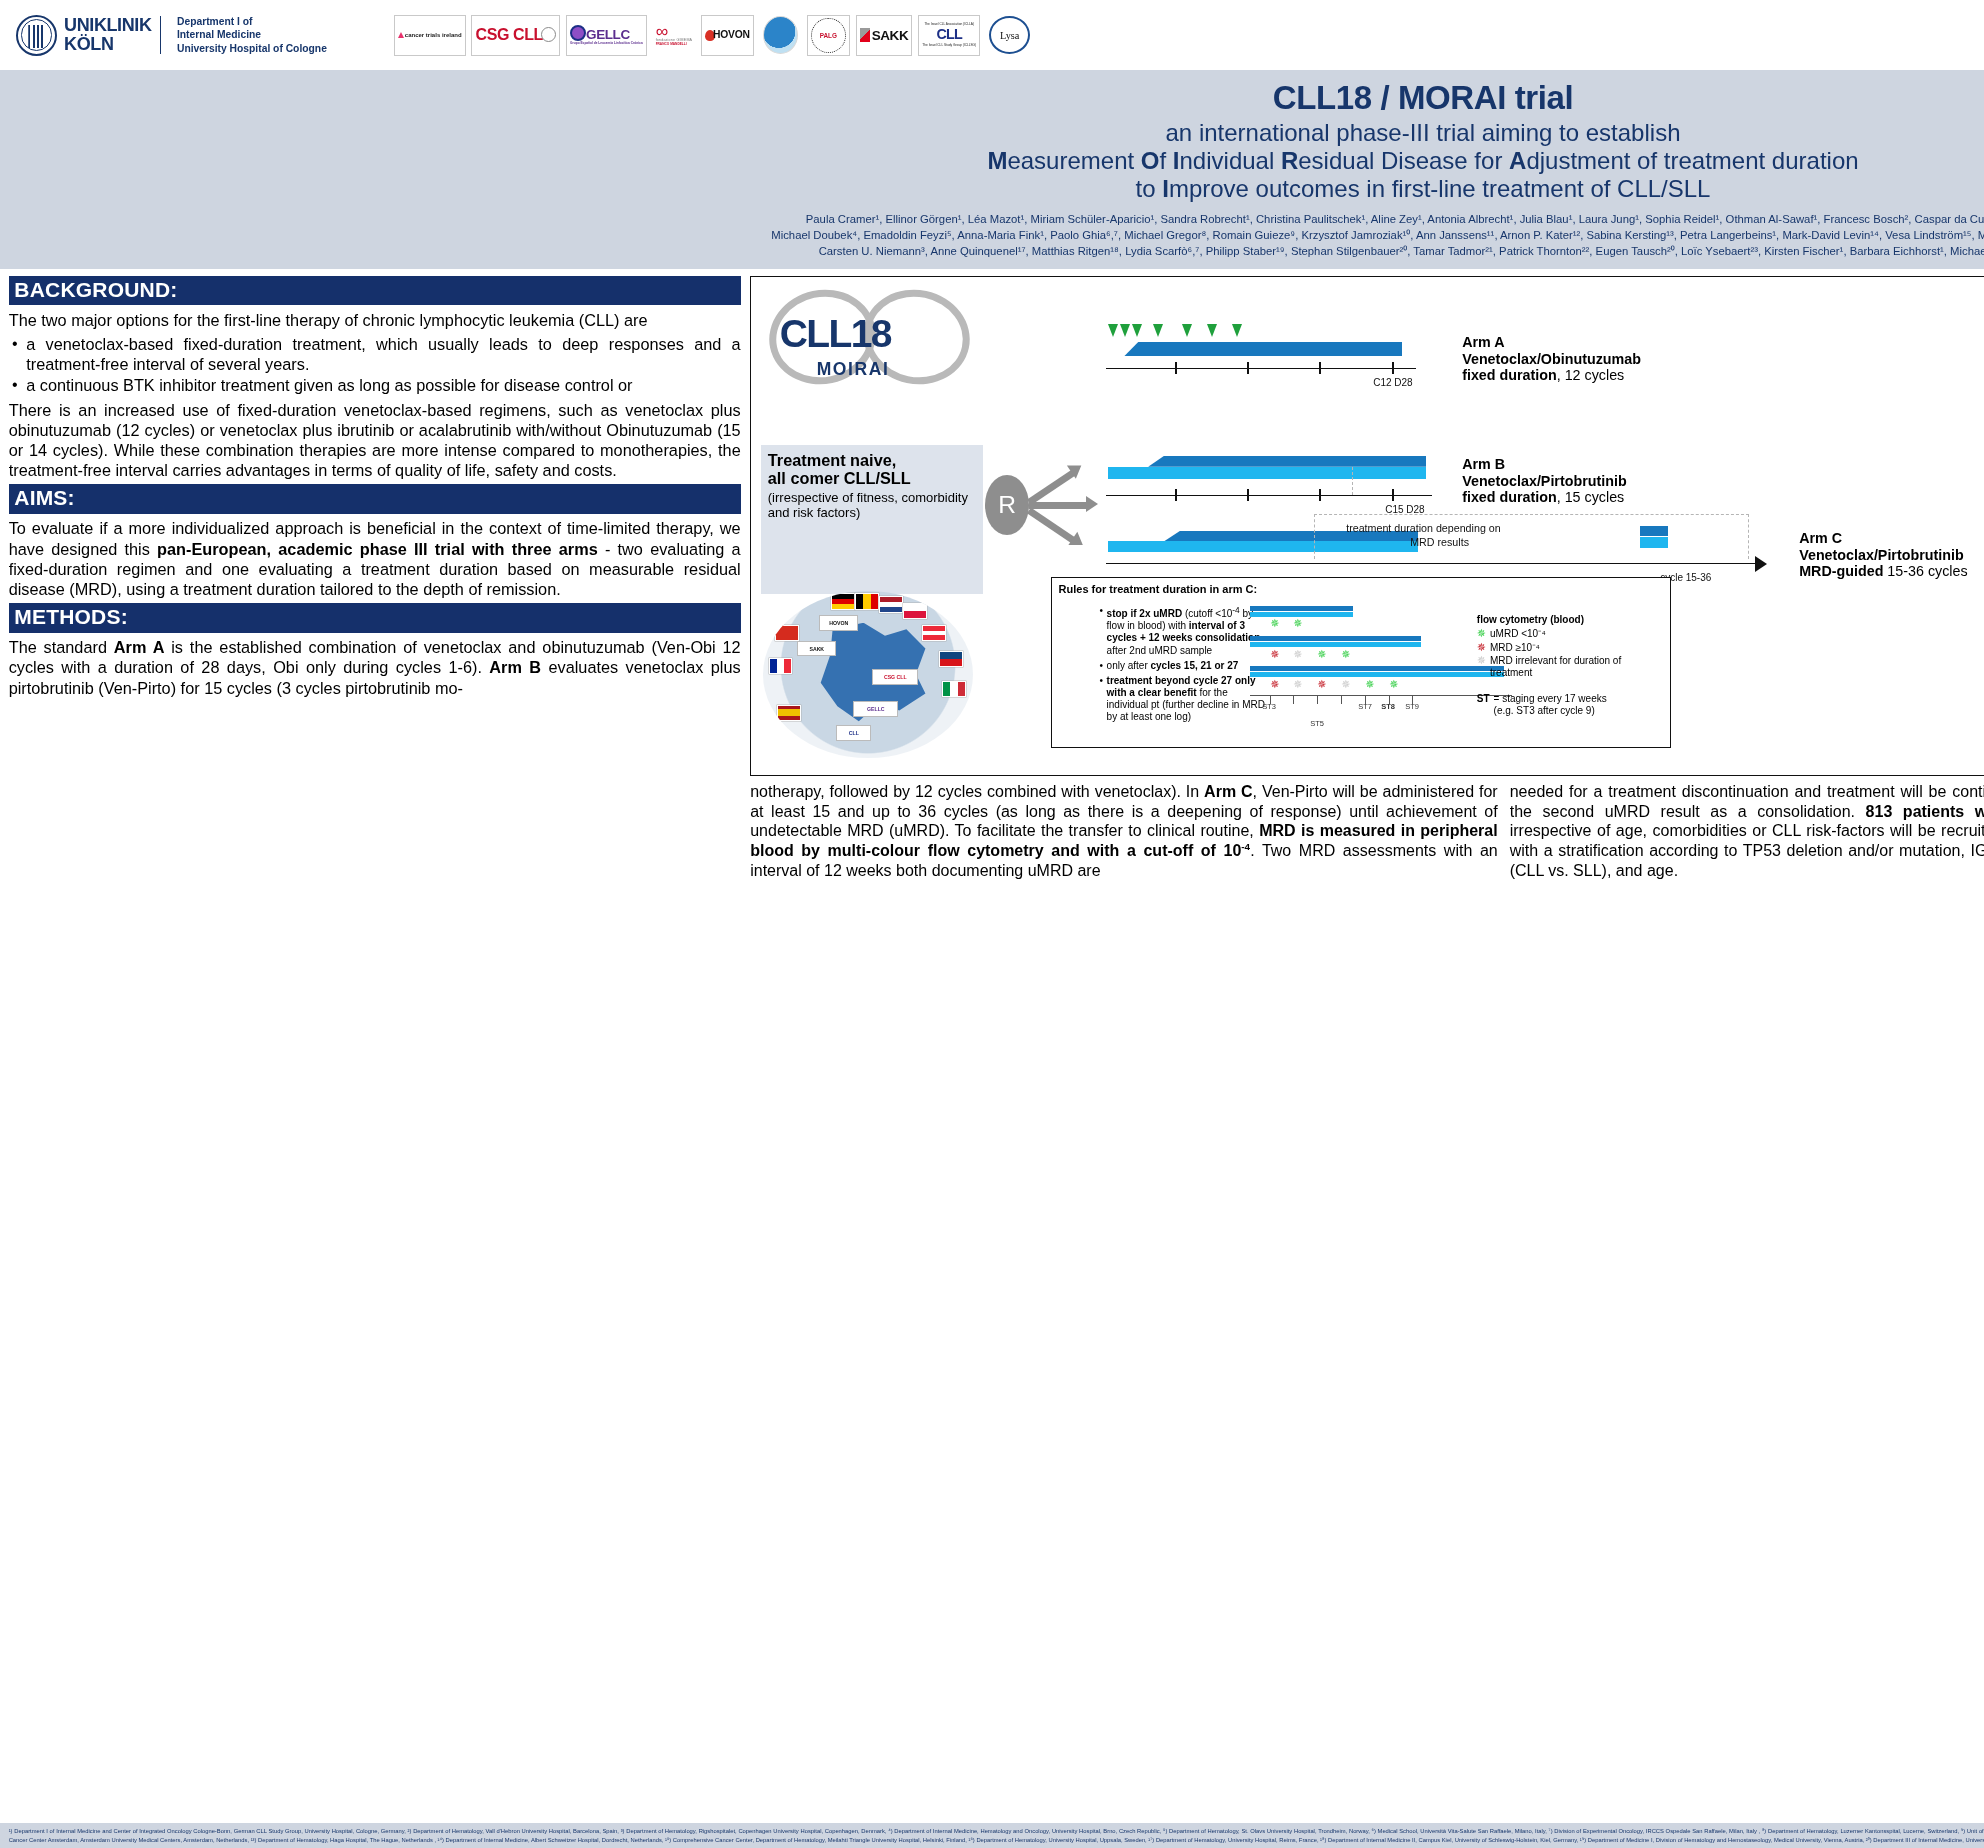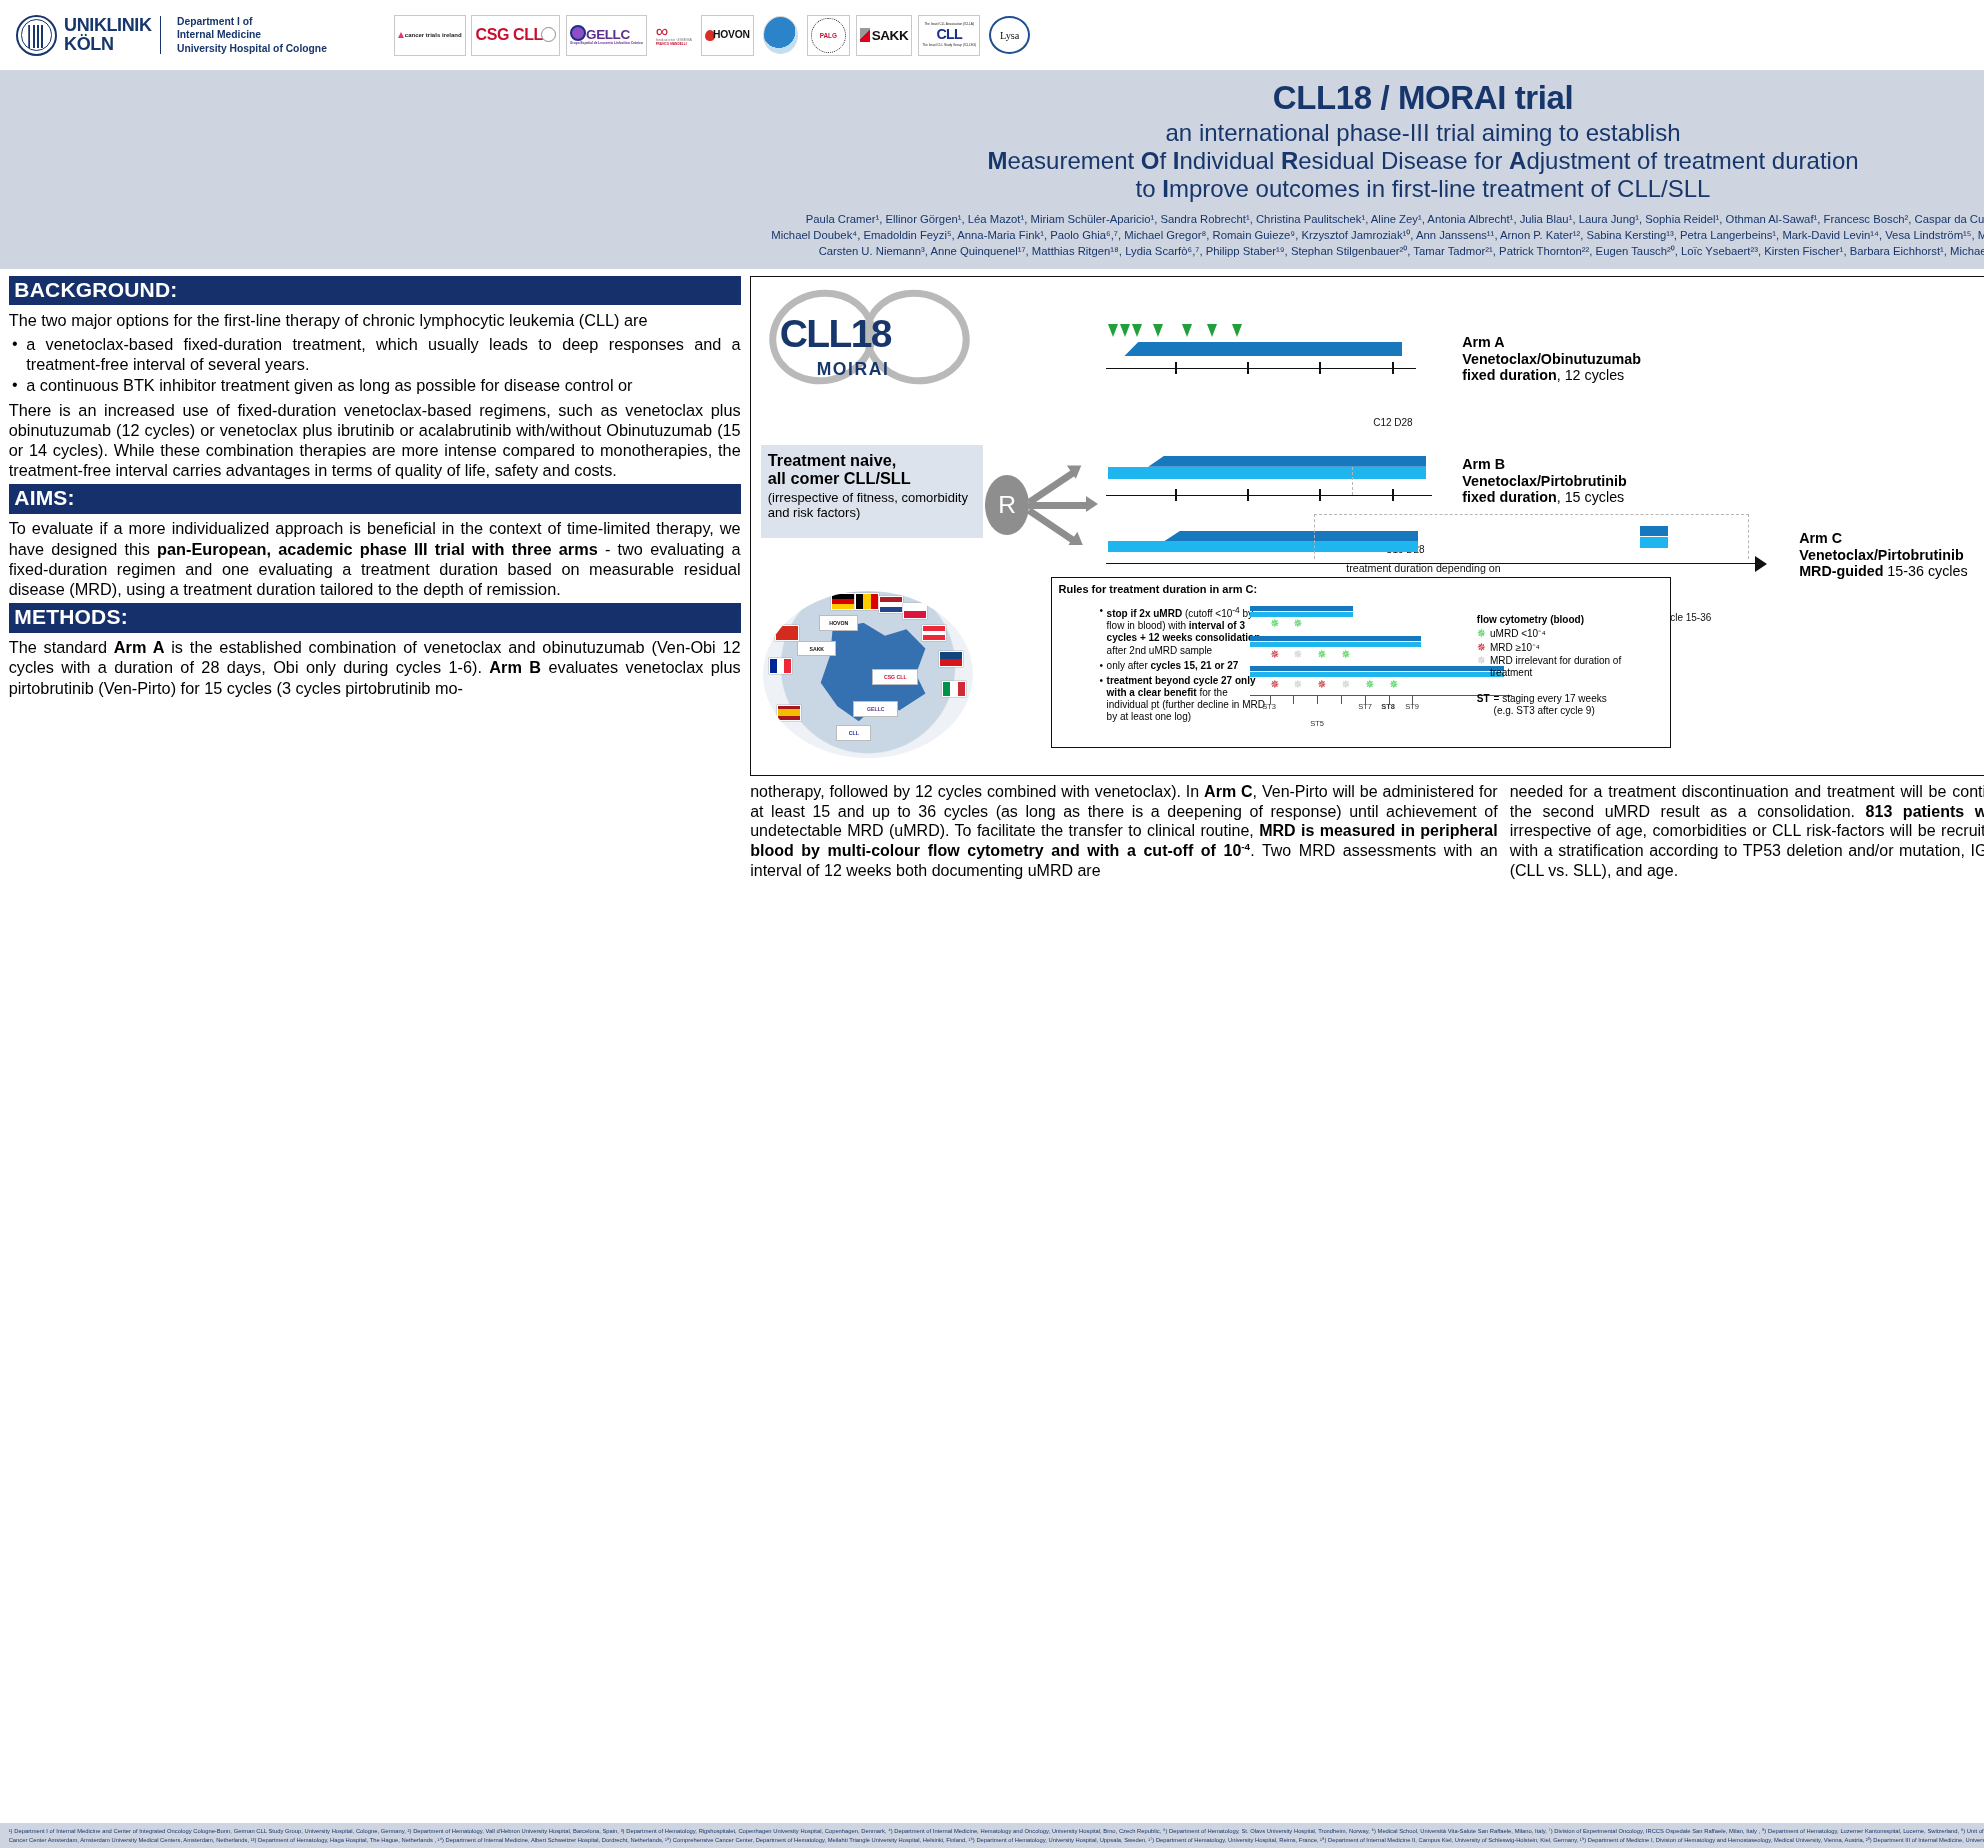--- a/index.html
+++ b/index.html
@@ -68,33 +68,33 @@
   .figbox{border:1.2px solid #111;height:498px;position:relative;background:#fff;overflow:hidden;}
   .cll18logo{position:absolute;left:17.5px;top:10.3px;width:222px;height:115px;}
   .cll18logo .inf{position:absolute;left:0;top:2.4px;width:206px;height:95px;}
   .cll18logo .inf:before,.cll18logo .inf:after{content:"";position:absolute;top:0;width:107px;height:94px;
      border:7.1px solid #b9b9b9;border-radius:50%;box-sizing:border-box;}
   .cll18logo .inf:before{left:0;transform:rotate(-12deg);}
   .cll18logo .inf:after{left:94px;transform:rotate(12deg);}
   .cll18logo .wm{position:absolute;left:11px;top:24.6px;font-size:39px;font-weight:bold;color:#17366b;letter-spacing:-1.6px;}
   .cll18logo .wm2{position:absolute;left:48px;top:72px;font-size:17.5px;font-weight:bold;color:#17366b;letter-spacing:1.6px;}
 
-  .naivebox{position:absolute;left:9.5px;top:168px;width:222px;height:93px;background:#dde3ec;padding:6.4px 7.1px;box-sizing:border-box;}
+  .naivebox{position:absolute;left:9.5px;top:168px;width:222px;height:149px;background:#dde3ec;padding:6.4px 7.1px;box-sizing:border-box;}
   .naivebox .h{font-size:16.3px;font-weight:bold;line-height:1.12;}
   .naivebox .s{font-size:13px;line-height:1.18;margin-top:2.4px;}
   .rnode{position:absolute;left:234px;top:198px;width:44px;height:60px;border-radius:50%;background:#8e8e8e;color:#fff;
       display:flex;align-items:center;justify-content:center;font-size:24.6px;}
   .arr{position:absolute;background:#8e8e8e;height:6.7px;transform-origin:left center;}
   .arr:after{content:"";position:absolute;right:-10.3px;top:-5.6px;border-left:12px solid #8e8e8e;border-top:8.7px solid transparent;border-bottom:8.7px solid transparent;}
 
   .bar-dark{background:#1878be;}
   .bar-light{background:#1fb6ef;}
   .axis{position:absolute;height:1.6px;background:#111;}
   .tick{position:absolute;width:1.6px;height:12px;background:#111;top:-5.6px;}
-  .lbl{position:absolute;font-size:10px;color:#111;margin-top:40px;}
+  .lbl{position:absolute;font-size:10px;color:#111;}
   .armlbl{position:absolute;font-size:14.3px;line-height:1.17;}
   .armlbl b{font-weight:bold;}
   .greenarrow{position:absolute;width:0;height:0;border-left:5.6px solid transparent;border-right:5.6px solid transparent;border-top:13.5px solid #1fa03c;}
 
   .dashbox{position:absolute;border:1.6px dashed #b5b5b5;}
   .rulesbox{position:absolute;left:300px;top:300px;width:620px;height:171px;border:1.2px solid #111;background:#fff;padding:4.8px 6.4px;box-sizing:border-box;}
   .rulestitle{font-size:11px;font-weight:bold;margin-bottom:3.2px;}
   .rulelist{font-size:10px;line-height:1.22;width:171px;}
   .rulelist li{margin-bottom:2.8px;list-style:none;position:relative;padding-left:8px;}
   .rulelist li:before{content:"\2022";position:absolute;left:0.8px;}

